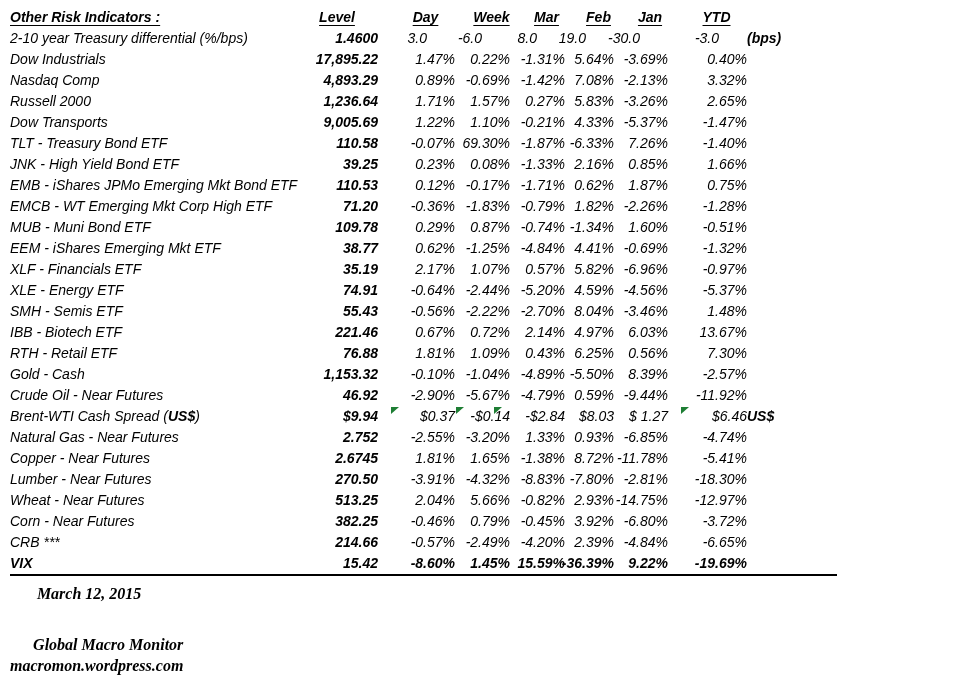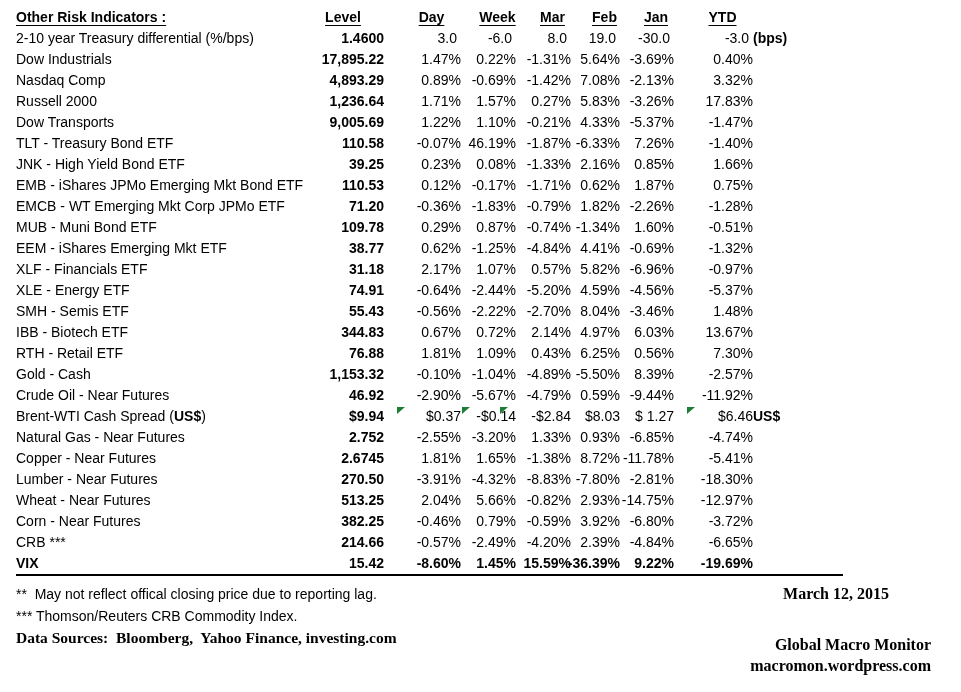--- a/index.html
+++ b/index.html
@@ -1,39 +1,39 @@
 <!DOCTYPE html>
 <html><head>
 <meta charset="utf-8">
 <style>
   html,body { margin:0; padding:0; }
   body {
     width:961px; height:692px; overflow:hidden;
     background:#ffffff; color:#000000;
     font-family:"Liberation Sans", sans-serif;
   }
-  .report { padding:5px 0 0 16px; }
+  .report { padding:5px 0 0 10px;font-style:italic; }
 
   table.risk {
     border-collapse:collapse; table-layout:fixed;
     width:827px; border-bottom:2px solid #000;
   }
   th, td { padding:0; white-space:pre; font-size:14px; overflow:visible; }
   thead th { height:23px; font-weight:bold; vertical-align:middle; }
   th.lbl-h { text-align:left; }
   th.num-h { padding-left:18px; }
   th.lvl-h { text-align:center; padding-right:10px; }
   .u { text-decoration:underline; text-underline-offset:3px; }
 
   tbody td { height:21px; line-height:21px; vertical-align:middle; }
   td.lbl { text-align:left;margin-left:32px; }
   td.num { position:relative; }
   .rv { position:absolute; right:0; top:0; height:21px; line-height:21px; white-space:pre; }
   td.level .rv { font-weight:bold; }
-  td.bps .rv { right:4px; }
+  td.bps .rv { right:28px; }
   td.sfx { text-align:left; font-weight:bold; }
   tr.bold td, tr.bold .rv { font-weight:bold; }
 
   .flag-tri {
     position:absolute; top:1px; width:0; height:0;
     border-top:7px solid #1e7e34; border-right:8px solid transparent;
   }
   .f0 .flag-tri { left:13px; }
   .f1 .flag-tri { left:1px; }
   .f2 .flag-tri { left:-16px; }
@@ -118,39 +118,39 @@
           <td class="sfx"></td>
         </tr>
         <tr>
           <td class="lbl">Russell 2000</td>
           <td class="num level"><span class="rv">1,236.64</span></td>
           <td class="num"><span class="rv">1.71%</span></td>
           <td class="num"><span class="rv">1.57%</span></td>
           <td class="num"><span class="rv">0.27%</span></td>
           <td class="num"><span class="rv">5.83%</span></td>
           <td class="num"><span class="rv">-3.26%</span></td>
-          <td class="num"><span class="rv">17.83%</span></td>
+          <td class="num"><span class="rv">2.65%</span></td>
           <td class="sfx"></td>
         </tr>
         <tr>
           <td class="lbl">Dow Transports</td>
           <td class="num level"><span class="rv">9,005.69</span></td>
           <td class="num"><span class="rv">1.22%</span></td>
           <td class="num"><span class="rv">1.10%</span></td>
           <td class="num"><span class="rv">-0.21%</span></td>
           <td class="num"><span class="rv">4.33%</span></td>
           <td class="num"><span class="rv">-5.37%</span></td>
           <td class="num"><span class="rv">-1.47%</span></td>
           <td class="sfx"></td>
         </tr>
         <tr>
           <td class="lbl">TLT - Treasury Bond ETF</td>
           <td class="num level"><span class="rv">110.58</span></td>
           <td class="num"><span class="rv">-0.07%</span></td>
-          <td class="num"><span class="rv">46.19%</span></td>
+          <td class="num"><span class="rv">69.30%</span></td>
           <td class="num"><span class="rv">-1.87%</span></td>
           <td class="num"><span class="rv">-6.33%</span></td>
           <td class="num"><span class="rv">7.26%</span></td>
           <td class="num"><span class="rv">-1.40%</span></td>
           <td class="sfx"></td>
         </tr>
         <tr>
           <td class="lbl">JNK - High Yield Bond ETF</td>
           <td class="num level"><span class="rv">39.25</span></td>
           <td class="num"><span class="rv">0.23%</span></td>
@@ -166,21 +166,21 @@
           <td class="num level"><span class="rv">110.53</span></td>
           <td class="num"><span class="rv">0.12%</span></td>
           <td class="num"><span class="rv">-0.17%</span></td>
           <td class="num"><span class="rv">-1.71%</span></td>
           <td class="num"><span class="rv">0.62%</span></td>
           <td class="num"><span class="rv">1.87%</span></td>
           <td class="num"><span class="rv">0.75%</span></td>
           <td class="sfx"></td>
         </tr>
         <tr>
-          <td class="lbl">EMCB - WT Emerging Mkt Corp JPMo ETF</td>
+          <td class="lbl">EMCB - WT Emerging Mkt Corp High ETF</td>
           <td class="num level"><span class="rv">71.20</span></td>
           <td class="num"><span class="rv">-0.36%</span></td>
           <td class="num"><span class="rv">-1.83%</span></td>
           <td class="num"><span class="rv">-0.79%</span></td>
           <td class="num"><span class="rv">1.82%</span></td>
           <td class="num"><span class="rv">-2.26%</span></td>
           <td class="num"><span class="rv">-1.28%</span></td>
           <td class="sfx"></td>
         </tr>
         <tr>
@@ -200,21 +200,21 @@
           <td class="num"><span class="rv">0.62%</span></td>
           <td class="num"><span class="rv">-1.25%</span></td>
           <td class="num"><span class="rv">-4.84%</span></td>
           <td class="num"><span class="rv">4.41%</span></td>
           <td class="num"><span class="rv">-0.69%</span></td>
           <td class="num"><span class="rv">-1.32%</span></td>
           <td class="sfx"></td>
         </tr>
         <tr>
           <td class="lbl">XLF - Financials ETF</td>
-          <td class="num level"><span class="rv">31.18</span></td>
+          <td class="num level"><span class="rv">35.19</span></td>
           <td class="num"><span class="rv">2.17%</span></td>
           <td class="num"><span class="rv">1.07%</span></td>
           <td class="num"><span class="rv">0.57%</span></td>
           <td class="num"><span class="rv">5.82%</span></td>
           <td class="num"><span class="rv">-6.96%</span></td>
           <td class="num"><span class="rv">-0.97%</span></td>
           <td class="sfx"></td>
         </tr>
         <tr>
           <td class="lbl">XLE - Energy ETF</td>
@@ -233,21 +233,21 @@
           <td class="num"><span class="rv">-0.56%</span></td>
           <td class="num"><span class="rv">-2.22%</span></td>
           <td class="num"><span class="rv">-2.70%</span></td>
           <td class="num"><span class="rv">8.04%</span></td>
           <td class="num"><span class="rv">-3.46%</span></td>
           <td class="num"><span class="rv">1.48%</span></td>
           <td class="sfx"></td>
         </tr>
         <tr>
           <td class="lbl">IBB - Biotech ETF</td>
-          <td class="num level"><span class="rv">344.83</span></td>
+          <td class="num level"><span class="rv">221.46</span></td>
           <td class="num"><span class="rv">0.67%</span></td>
           <td class="num"><span class="rv">0.72%</span></td>
           <td class="num"><span class="rv">2.14%</span></td>
           <td class="num"><span class="rv">4.97%</span></td>
           <td class="num"><span class="rv">6.03%</span></td>
           <td class="num"><span class="rv">13.67%</span></td>
           <td class="sfx"></td>
         </tr>
         <tr>
           <td class="lbl">RTH - Retail ETF</td>
@@ -335,21 +335,21 @@
           <td class="num"><span class="rv">2.93%</span></td>
           <td class="num"><span class="rv">-14.75%</span></td>
           <td class="num"><span class="rv">-12.97%</span></td>
           <td class="sfx"></td>
         </tr>
         <tr>
           <td class="lbl">Corn - Near Futures</td>
           <td class="num level"><span class="rv">382.25</span></td>
           <td class="num"><span class="rv">-0.46%</span></td>
           <td class="num"><span class="rv">0.79%</span></td>
-          <td class="num"><span class="rv">-0.59%</span></td>
+          <td class="num"><span class="rv">-0.45%</span></td>
           <td class="num"><span class="rv">3.92%</span></td>
           <td class="num"><span class="rv">-6.80%</span></td>
           <td class="num"><span class="rv">-3.72%</span></td>
           <td class="sfx"></td>
         </tr>
         <tr>
           <td class="lbl">CRB ***</td>
           <td class="num level"><span class="rv">214.66</span></td>
           <td class="num"><span class="rv">-0.57%</span></td>
           <td class="num"><span class="rv">-2.49%</span></td>
@@ -367,24 +367,19 @@
           <td class="num"><span class="rv">15.59%</span></td>
           <td class="num"><span class="rv">-36.39%</span></td>
           <td class="num"><span class="rv">9.22%</span></td>
           <td class="num"><span class="rv">-19.69%</span></td>
           <td class="sfx"></td>
         </tr>
       </tbody>
   </table>
 
   <div class="footer">
-    <div class="fleft">
-      <div class="fn">**  May not reflect offical closing price due to reporting lag.</div>
-      <div class="fn">*** Thomson/Reuters CRB Commodity Index.</div>
-      <div class="fn-sources">Data Sources:  Bloomberg,  Yahoo Finance, investing.com</div>
-    </div>
     <div class="fright">
       <div class="date">March 12, 2015</div>
       <div class="brand">Global Macro Monitor</div>
       <div class="url">macromon.wordpress.com</div>
     </div>
   </div>
 </div>
 
 </body></html>

